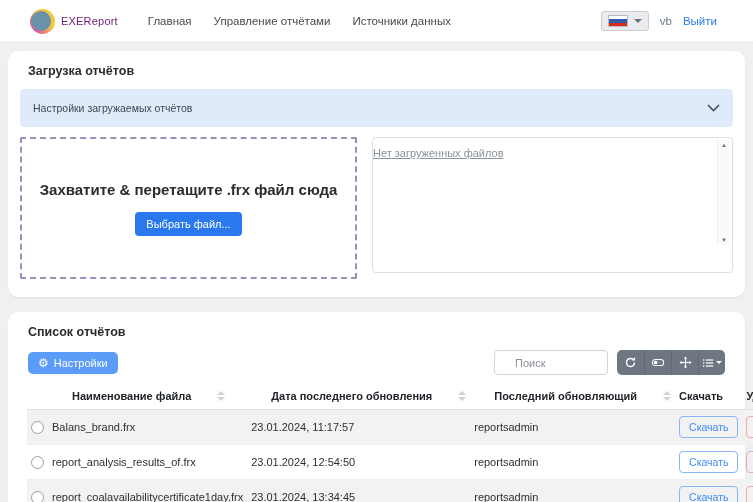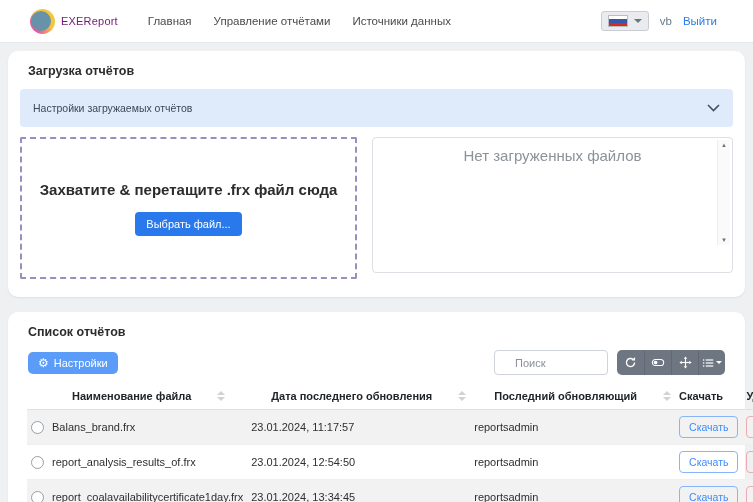--- a/index.html
+++ b/index.html
@@ -70,21 +70,21 @@
   .btn-primary {
     background: #2a79ec; color: #fff; border: none; border-radius: 4px;
     font-size: 11px; padding: 6px 11px; cursor: pointer; font-family: inherit;
   }
   .file-panel { flex: 1; border: 1px solid #dcdfe3; border-radius: 4px; height: 136px; overflow: hidden; }
   .file-panel-header {
     background: #fbfbfc; border-bottom: 1px solid #e5e8eb;
     padding: 6px 11px; font-size: 11px; color: #333;
   }
   .file-panel-body { position: relative; height: 109px; }
-  .file-panel-empty { text-align: center; padding-top: 9px; font-size: 15px; color: #8b9299; }
+  .file-panel-empty { text-align: left; padding-top: 9px; font-size: 11px; color: #8b9299; text-decoration: underline; }
   .scrollbar {
     position: absolute; top: 2px; right: 2px; bottom: 2px; width: 13px;
     background: #fafafa; border-left: 1px solid #eee;
     display: flex; flex-direction: column; justify-content: space-between; align-items: center;
     padding: 2px 0; cursor: pointer;
   }
   .scroll-arrow { font-size: 6px; color: #707070; line-height: 1; }
 
   
   .toolbar { display: flex; align-items: center; justify-content: space-between; margin: 4px 8px 9px; }

